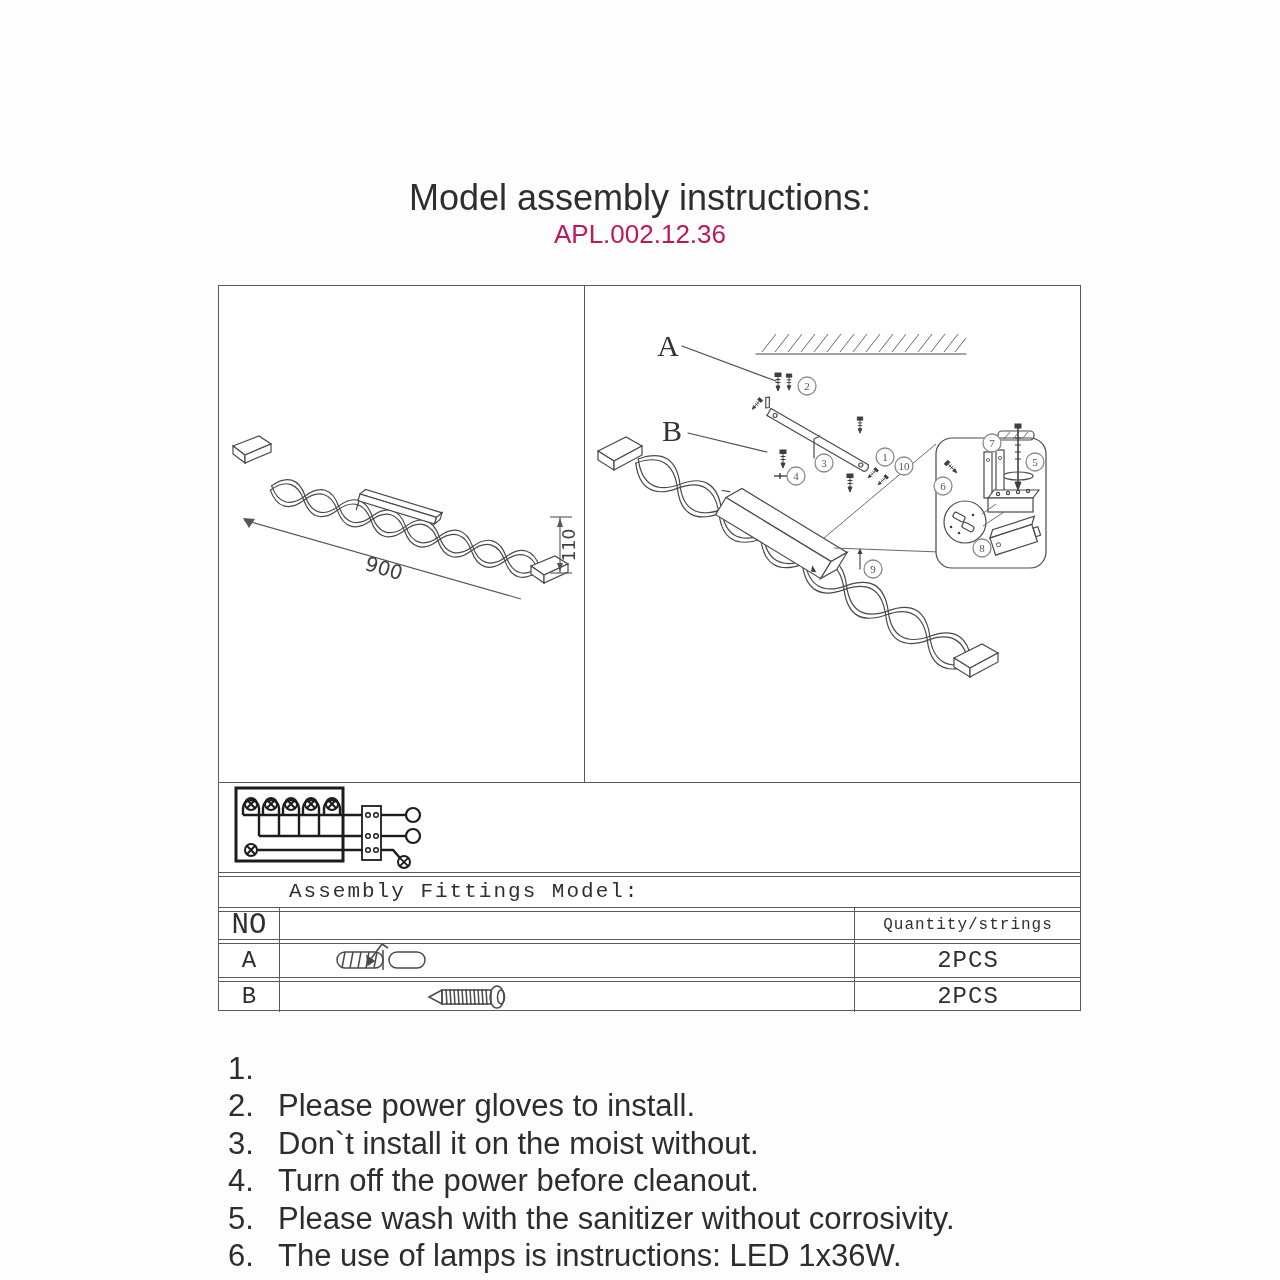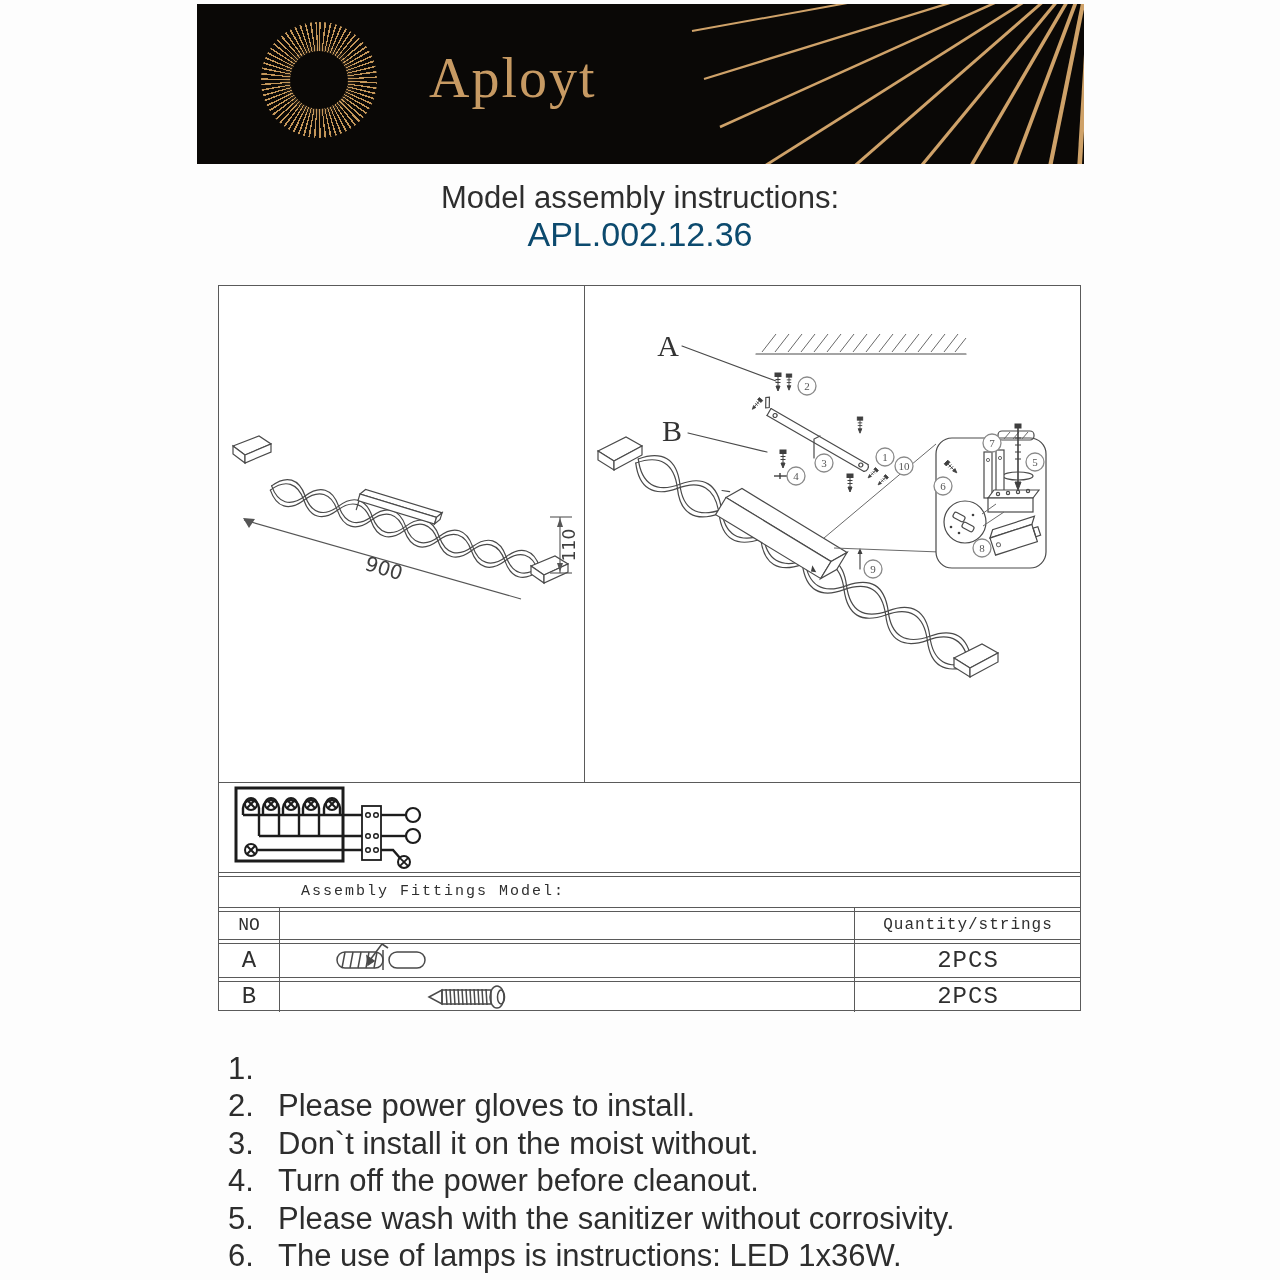--- a/index.html
+++ b/index.html
@@ -11,37 +11,37 @@
   .sunburst{position:absolute;left:64px;top:18px;width:116px;height:116px;border-radius:50%;
             background:repeating-conic-gradient(#c49659 0deg 1.7deg, rgba(0,0,0,0) 1.7deg 5.4deg);}
   .sunburst::after{content:"";position:absolute;inset:29px;background:#0a0806;border-radius:50%;
                    box-shadow:0 0 10px 4px rgba(215,170,110,.25);}
   .brand{position:absolute;left:232px;top:44px;font-family:"Liberation Serif", serif;
          font-size:56px;line-height:60px;color:#c79a63;letter-spacing:2px;font-weight:400;}
   .fan{position:absolute;right:0;top:0;}
 
   
   .title{position:absolute;left:0;top:179px;width:1280px;text-align:center;}
-  .title .t1{font-size:31px;line-height:37px;color:#2e2e2e;}
-  .title .t2{font-size:34px;line-height:37px;color:#0c4a6e;}
+  .title .t1{font-size:36px;line-height:37px;color:#2e2e2e;}
+  .title .t2{font-size:26px;line-height:37px;color:#be185d;}
 
   
   .sheet{position:absolute;left:218px;top:285px;width:863px;height:726px;
          border:1.5px solid #5a5a5a;box-sizing:border-box;background:#fff;}
   .panel-divider{position:absolute;left:365px;top:0;height:496px;width:0;border-left:1.4px solid #5a5a5a;}
   .hline{position:absolute;left:0;width:100%;border-top:1.4px solid #5a5a5a;}
   .dsep{position:absolute;left:0;width:100%;height:4.5px;box-sizing:border-box;
         border-top:1.1px solid #5a5a5a;border-bottom:1.1px solid #5a5a5a;}
   .vline{position:absolute;width:0;border-left:1.3px solid #5a5a5a;}
 
   .mono{font-family:"Liberation Mono","DejaVu Sans Mono",monospace;color:#2f2f2f;}
   .fittings-title{position:absolute;left:70px;top:592px;height:26px;line-height:28px;
-                  font-size:15px;letter-spacing:2px;margin-left:12px;}
+                  font-size:21px;letter-spacing:2px;}
   .cell{position:absolute;display:flex;align-items:center;justify-content:center;}
-  .hdr-no{left:0;top:625px;width:60px;height:28px;font-size:18px;}
+  .hdr-no{left:0;top:625px;width:60px;height:28px;font-size:29px;}
   .hdr-qty{left:635px;top:625px;width:228px;height:28px;font-size:16px;letter-spacing:1px;}
   .rowA-no{left:0;top:657px;width:60px;height:34px;font-size:24px;}
   .rowA-qty{left:635px;top:657px;width:228px;height:34px;font-size:24px;letter-spacing:1px;}
   .rowB-no{left:0;top:695px;width:60px;height:31px;font-size:24px;}
   .rowB-qty{left:635px;top:695px;width:228px;height:31px;font-size:24px;letter-spacing:1px;}
   .rowA-icon{position:absolute;left:60px;top:657px;}
   .rowB-icon{position:absolute;left:60px;top:695px;}
 
   
   .instructions{position:absolute;left:228px;top:1050px;width:830px;}
@@ -59,39 +59,20 @@
   svg .callout-c{fill:#fff;stroke:#8a8a8a;stroke-width:1.3;}
   svg .callout-t{font-family:"Liberation Serif",serif;font-size:11px;fill:#555;text-anchor:middle;}
   svg .scrw{stroke:#3f3f3f;fill:#3f3f3f;stroke-width:1;}
   svg .wire{stroke:#1c1c1c;fill:none;}
 </style>
 </head>
 <body>
 
 <div id="page">
 
-  <div class="banner">
-    <div class="sunburst"></div>
-    <div class="brand">Aployt</div>
-    <svg class="fan" width="887" height="160" viewBox="0 0 887 160">
-      <g stroke="#cfa269" fill="none">
-        <line x1="895" y1="-45" x2="495" y2="-13" stroke-width="1.8"></line>
-        <line x1="895" y1="-45" x2="495" y2="27" stroke-width="2"></line>
-        <line x1="895" y1="-45" x2="507" y2="75" stroke-width="2.3"></line>
-        <line x1="895" y1="-45" x2="523" y2="123" stroke-width="2.5"></line>
-        <line x1="895" y1="-45" x2="547" y2="175" stroke-width="2.8"></line>
-        <line x1="895" y1="-45" x2="583" y2="227" stroke-width="3"></line>
-        <line x1="895" y1="-45" x2="631" y2="275" stroke-width="3.2"></line>
-        <line x1="895" y1="-45" x2="687" y2="311" stroke-width="3.5"></line>
-        <line x1="895" y1="-45" x2="751" y2="339" stroke-width="3.8"></line>
-        <line x1="895" y1="-45" x2="815" y2="351" stroke-width="4.2"></line>
-        <line x1="895" y1="-45" x2="871" y2="355" stroke-width="4.6"></line>
-      </g>
-    </svg>
-  </div>
 
   <div class="title">
     <div class="t1">Model assembly instructions:</div>
     <div class="t2">APL.002.12.36</div>
   </div>
 
   <div class="sheet">
 
     <svg style="position:absolute;left:0;top:0" width="365" height="496" viewBox="0 0 365 496">
 

